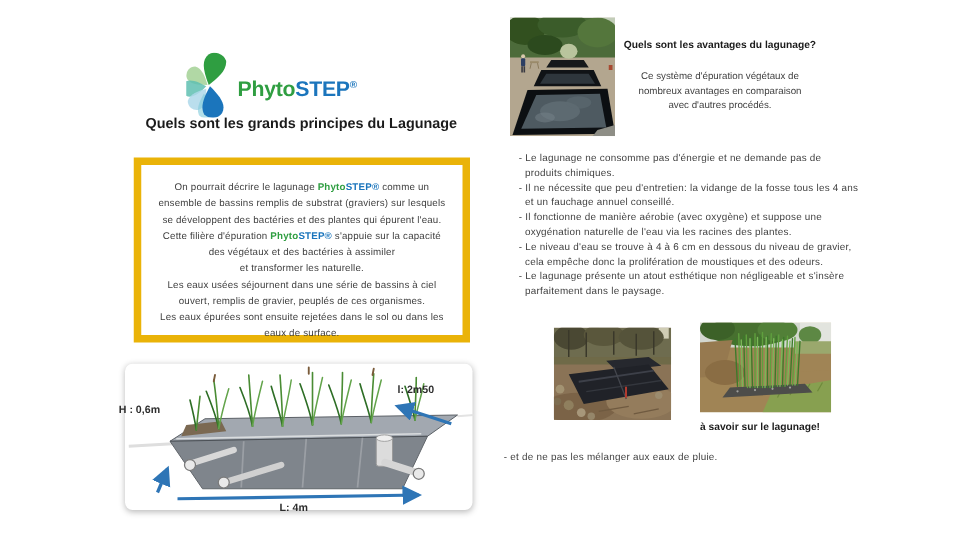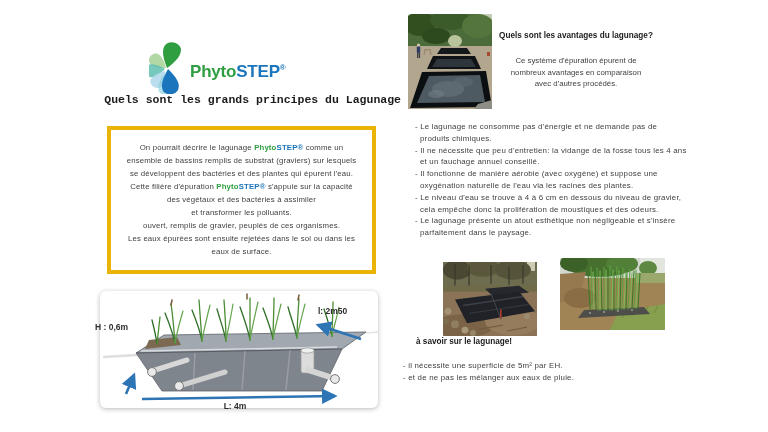--- a/index.html
+++ b/index.html
@@ -4,39 +4,39 @@
 <style>
   html,body{margin:0;padding:0;background:#e9e9e9;}
   #page{position:relative;width:768px;height:432px;background:#ffffff;overflow:hidden;
         font-family:"Liberation Sans",sans-serif;color:#3f3f3f;}
   
   .logo{position:absolute;left:149px;top:42px;display:flex;align-items:center;}
   .logo-text{font-size:17px;font-weight:bold;letter-spacing:-0.2px;margin-left:5px;margin-top:8px;}
   .logo-text sup{font-size:8px;}
   .brand-g{color:#2f9e41;font-weight:bold;}
   .brand-b{color:#1b75bc;font-weight:bold;}
-  .left-title{position:absolute;left:81px;top:93px;width:320px;text-align:right;
-              font-size:11.5px;font-weight:bold;color:#1b1b1b;font-family:Liberation Mono, monospace;}
+  .left-title{position:absolute;left:81px;top:93px;width:320px;text-align:center;
+              font-size:11.5px;font-weight:bold;color:#1b1b1b;}
   .intro-box{position:absolute;left:107px;top:126px;width:269px;height:148px;box-sizing:border-box;
-             border:4px solid #eab308;padding-top:11px;text-align:center;
+             border:6px solid #eab308;padding-top:11px;text-align:center;
              font-size:7.8px;line-height:13px;letter-spacing:0.15px;color:#3f3f3f;}
   .diagram-card{position:absolute;left:100px;top:291px;width:278px;height:117px;background:#fff;
                 border-radius:6px;box-shadow:0 1px 5px rgba(0,0,0,0.28);}
   .diagram-svg{position:absolute;left:85px;top:286px;width:300px;height:130px;}
   .dia-label{font-size:8.5px;font-weight:600;fill:#2d2d2d;}
   
   .photo{position:absolute;overflow:hidden;}
   .photo svg{display:block;width:100%;height:100%;}
   .r-heading{position:absolute;left:466px;top:31px;width:220px;text-align:center;
              font-size:8.2px;font-weight:bold;color:#1b1b1b;}
   .r-sub{position:absolute;left:466px;top:55px;width:220px;text-align:center;
          font-size:7.8px;line-height:11.5px;}
   .adv-list{position:absolute;left:415px;top:121px;width:365px;
             font-size:7.9px;line-height:11.8px;letter-spacing:0.2px;}
-  .savoir-h{position:absolute;left:416px;top:337px;width:240px;text-align:left;
+  .savoir-h{position:absolute;left:416px;top:337px;width:240px;text-align:right;
             font-size:8.2px;font-weight:bold;color:#1b1b1b;}
   .savoir-list{position:absolute;left:403px;top:360px;width:365px;
                font-size:7.9px;line-height:12.2px;letter-spacing:0.2px;}
   .tline.indent{padding-left:5px;}
 </style>
 </head>
 <body>
 
 <div id="page">
 
@@ -58,21 +58,22 @@
   </div>
 
   <div class="left-title">Quels sont les grands principes du Lagunage</div>
 
   <div class="intro-box">
     <div><span>On pourrait décrire le lagunage </span><span class="brand-g">Phyto</span><span class="brand-b">STEP®</span><span> comme un</span></div>
     <div>ensemble de bassins remplis de substrat (graviers) sur lesquels</div>
     <div>se développent des bactéries et des plantes qui épurent l'eau.</div>
     <div><span>Cette filière d'épuration </span><span class="brand-g">Phyto</span><span class="brand-b">STEP®</span><span> s'appuie sur la capacité</span></div>
     <div>des végétaux et des bactéries à assimiler</div>
-    <div>et transformer les polluants.</div>
+    <div>et transformer les naturelle.</div>
+    <div>Les eaux usées séjournent dans une série de bassins à ciel</div>
     <div>ouvert, remplis de gravier, peuplés de ces organismes.</div>
     <div>Les eaux épurées sont ensuite rejetées dans le sol ou dans les</div>
     <div>eaux de surface.</div>
   </div>
 
   <div class="diagram-card"></div>
   <svg class="diagram-svg" viewBox="0 0 300 130">
     <defs>
       <marker id="ah" markerWidth="8" markerHeight="8" refX="5" refY="3" orient="auto">
         <path d="M0,0 L6,3 L0,6 Z" fill="#2e75b6"></path>
@@ -143,21 +144,21 @@
       <rect x="10.8" y="39" width="1.3" height="5" fill="#3a3a42"></rect>
       <rect x="16" y="35" width="7" height="1.5" fill="#9a8a6a"></rect>
       <path d="M17,36.5 L16,41 M22,36.5 L23,41" stroke="#8a7a5c" stroke-width="0.8"></path>
       <rect x="79" y="38" width="3" height="4" fill="#a84a32"></rect>
       <polygon points="70,90 84,86 84,95 66,95" fill="#8e8e86"></polygon>
     </svg>
   </div>
 
   <div class="r-heading">Quels sont les avantages du lagunage?</div>
   <div class="r-sub">
-      <div class="tline">Ce système d'épuration épurent de</div>
+      <div class="tline">Ce système d'épuration végétaux de</div>
       <div class="tline">nombreux avantages en comparaison</div>
       <div class="tline">avec d'autres procédés.</div>
     </div>
   <div class="adv-list">
       <div class="tline">- Le  lagunage ne consomme pas d'énergie et ne demande pas de</div>
       <div class="tline indent">produits chimiques.</div>
       <div class="tline">- Il ne nécessite que peu d'entretien: la vidange de la fosse tous les 4 ans</div>
       <div class="tline indent">et un fauchage annuel conseillé.</div>
       <div class="tline">- Il fonctionne de manière aérobie (avec oxygène) et suppose une</div>
       <div class="tline indent">oxygénation naturelle de l'eau via les racines des plantes.</div>
@@ -220,17 +221,16 @@
       <g fill="none" stroke-width="1.1" stroke-linecap="round">
         <path stroke="#3c7a2a" d="M30,51L28,13M36,51L35,11M42,52L41,12M48,52L48,10M54,52L54,11M60,51L61,11M66,51L67,12M72,50L74,13M78,50L80,15"></path>
         <path stroke="#5fa03e" d="M32,51L31,9M38,52L37,10M44,52L44,9M50,52L50,8M56,52L57,9M62,51L63,10M68,51L70,11M74,50L76,12"></path>
         <path stroke="#78b856" d="M34,51L33,14M40,52L40,13M46,52L46,12M52,52L53,12M58,52L59,13M64,51L66,14M70,50L72,15M76,50L78,16"></path>
       </g>
     </svg>
   </div>
 
   <div class="savoir-h">à savoir sur le lagunage!</div>
   <div class="savoir-list">
-      <div class="tline">- il nécessite une superficie de 5m² par EH.</div>
       <div class="tline">- et de ne pas les mélanger aux eaux de pluie.</div>
     </div>
 
 </div>
 
 </body></html>

